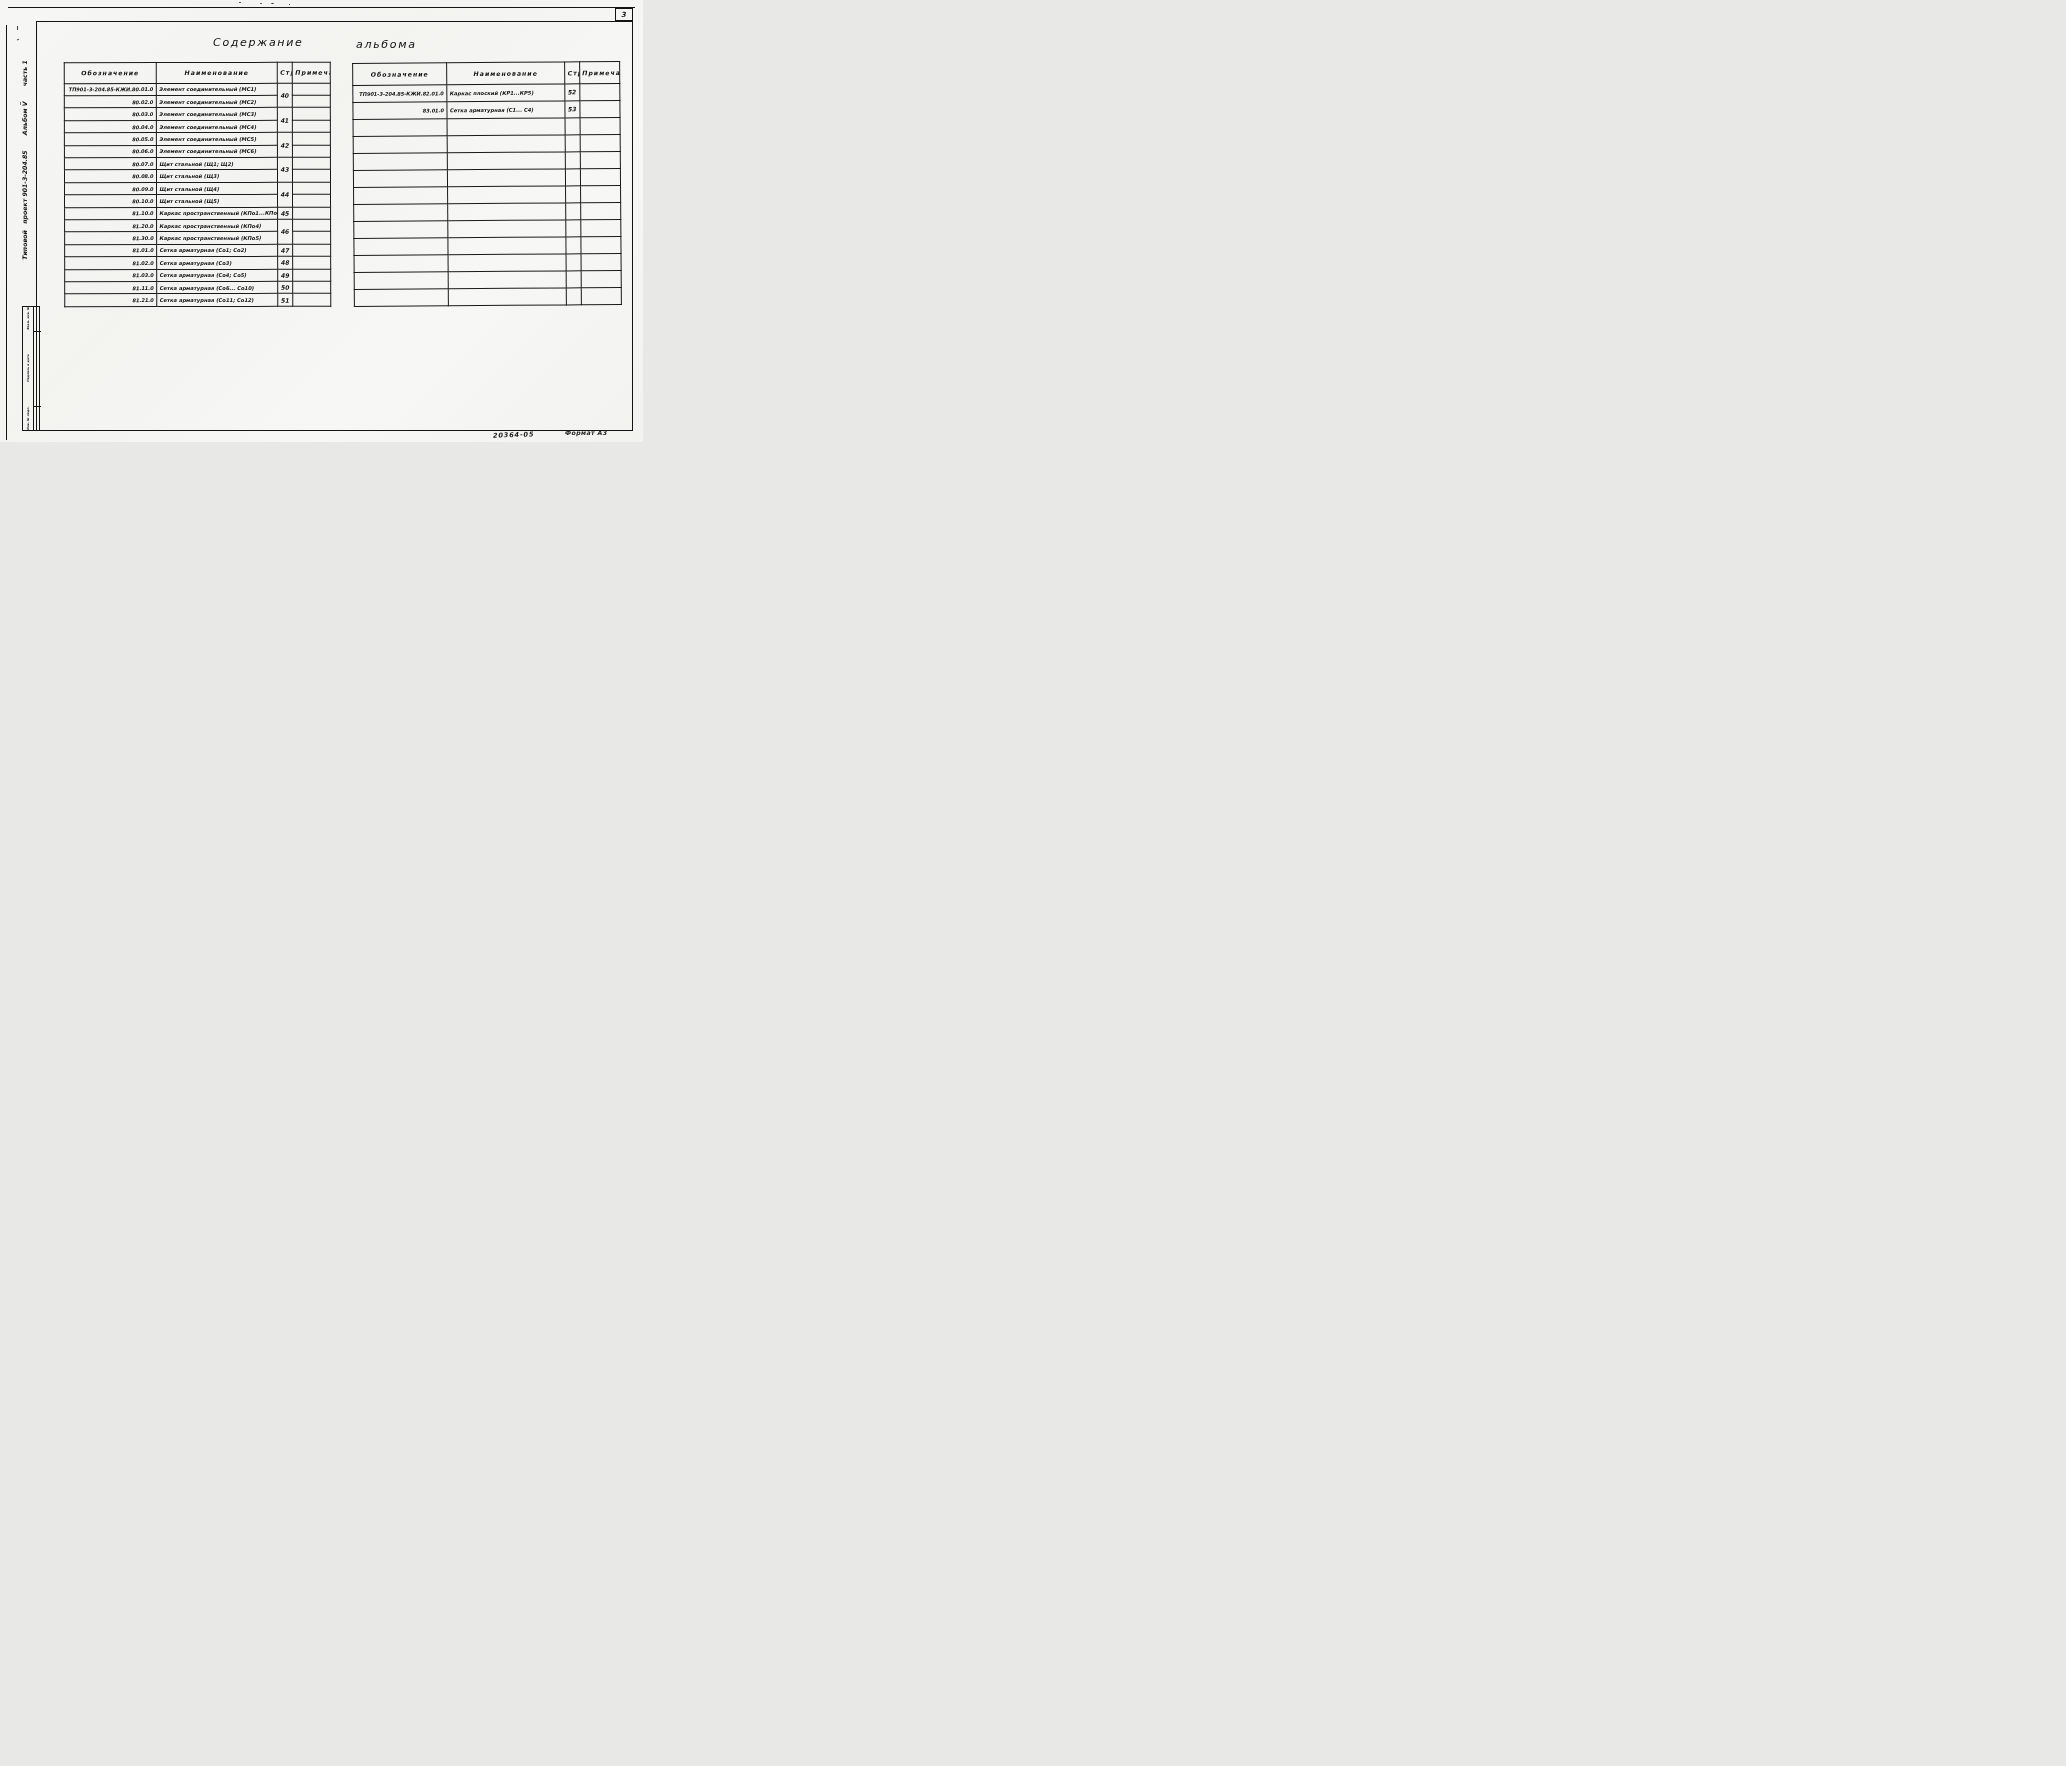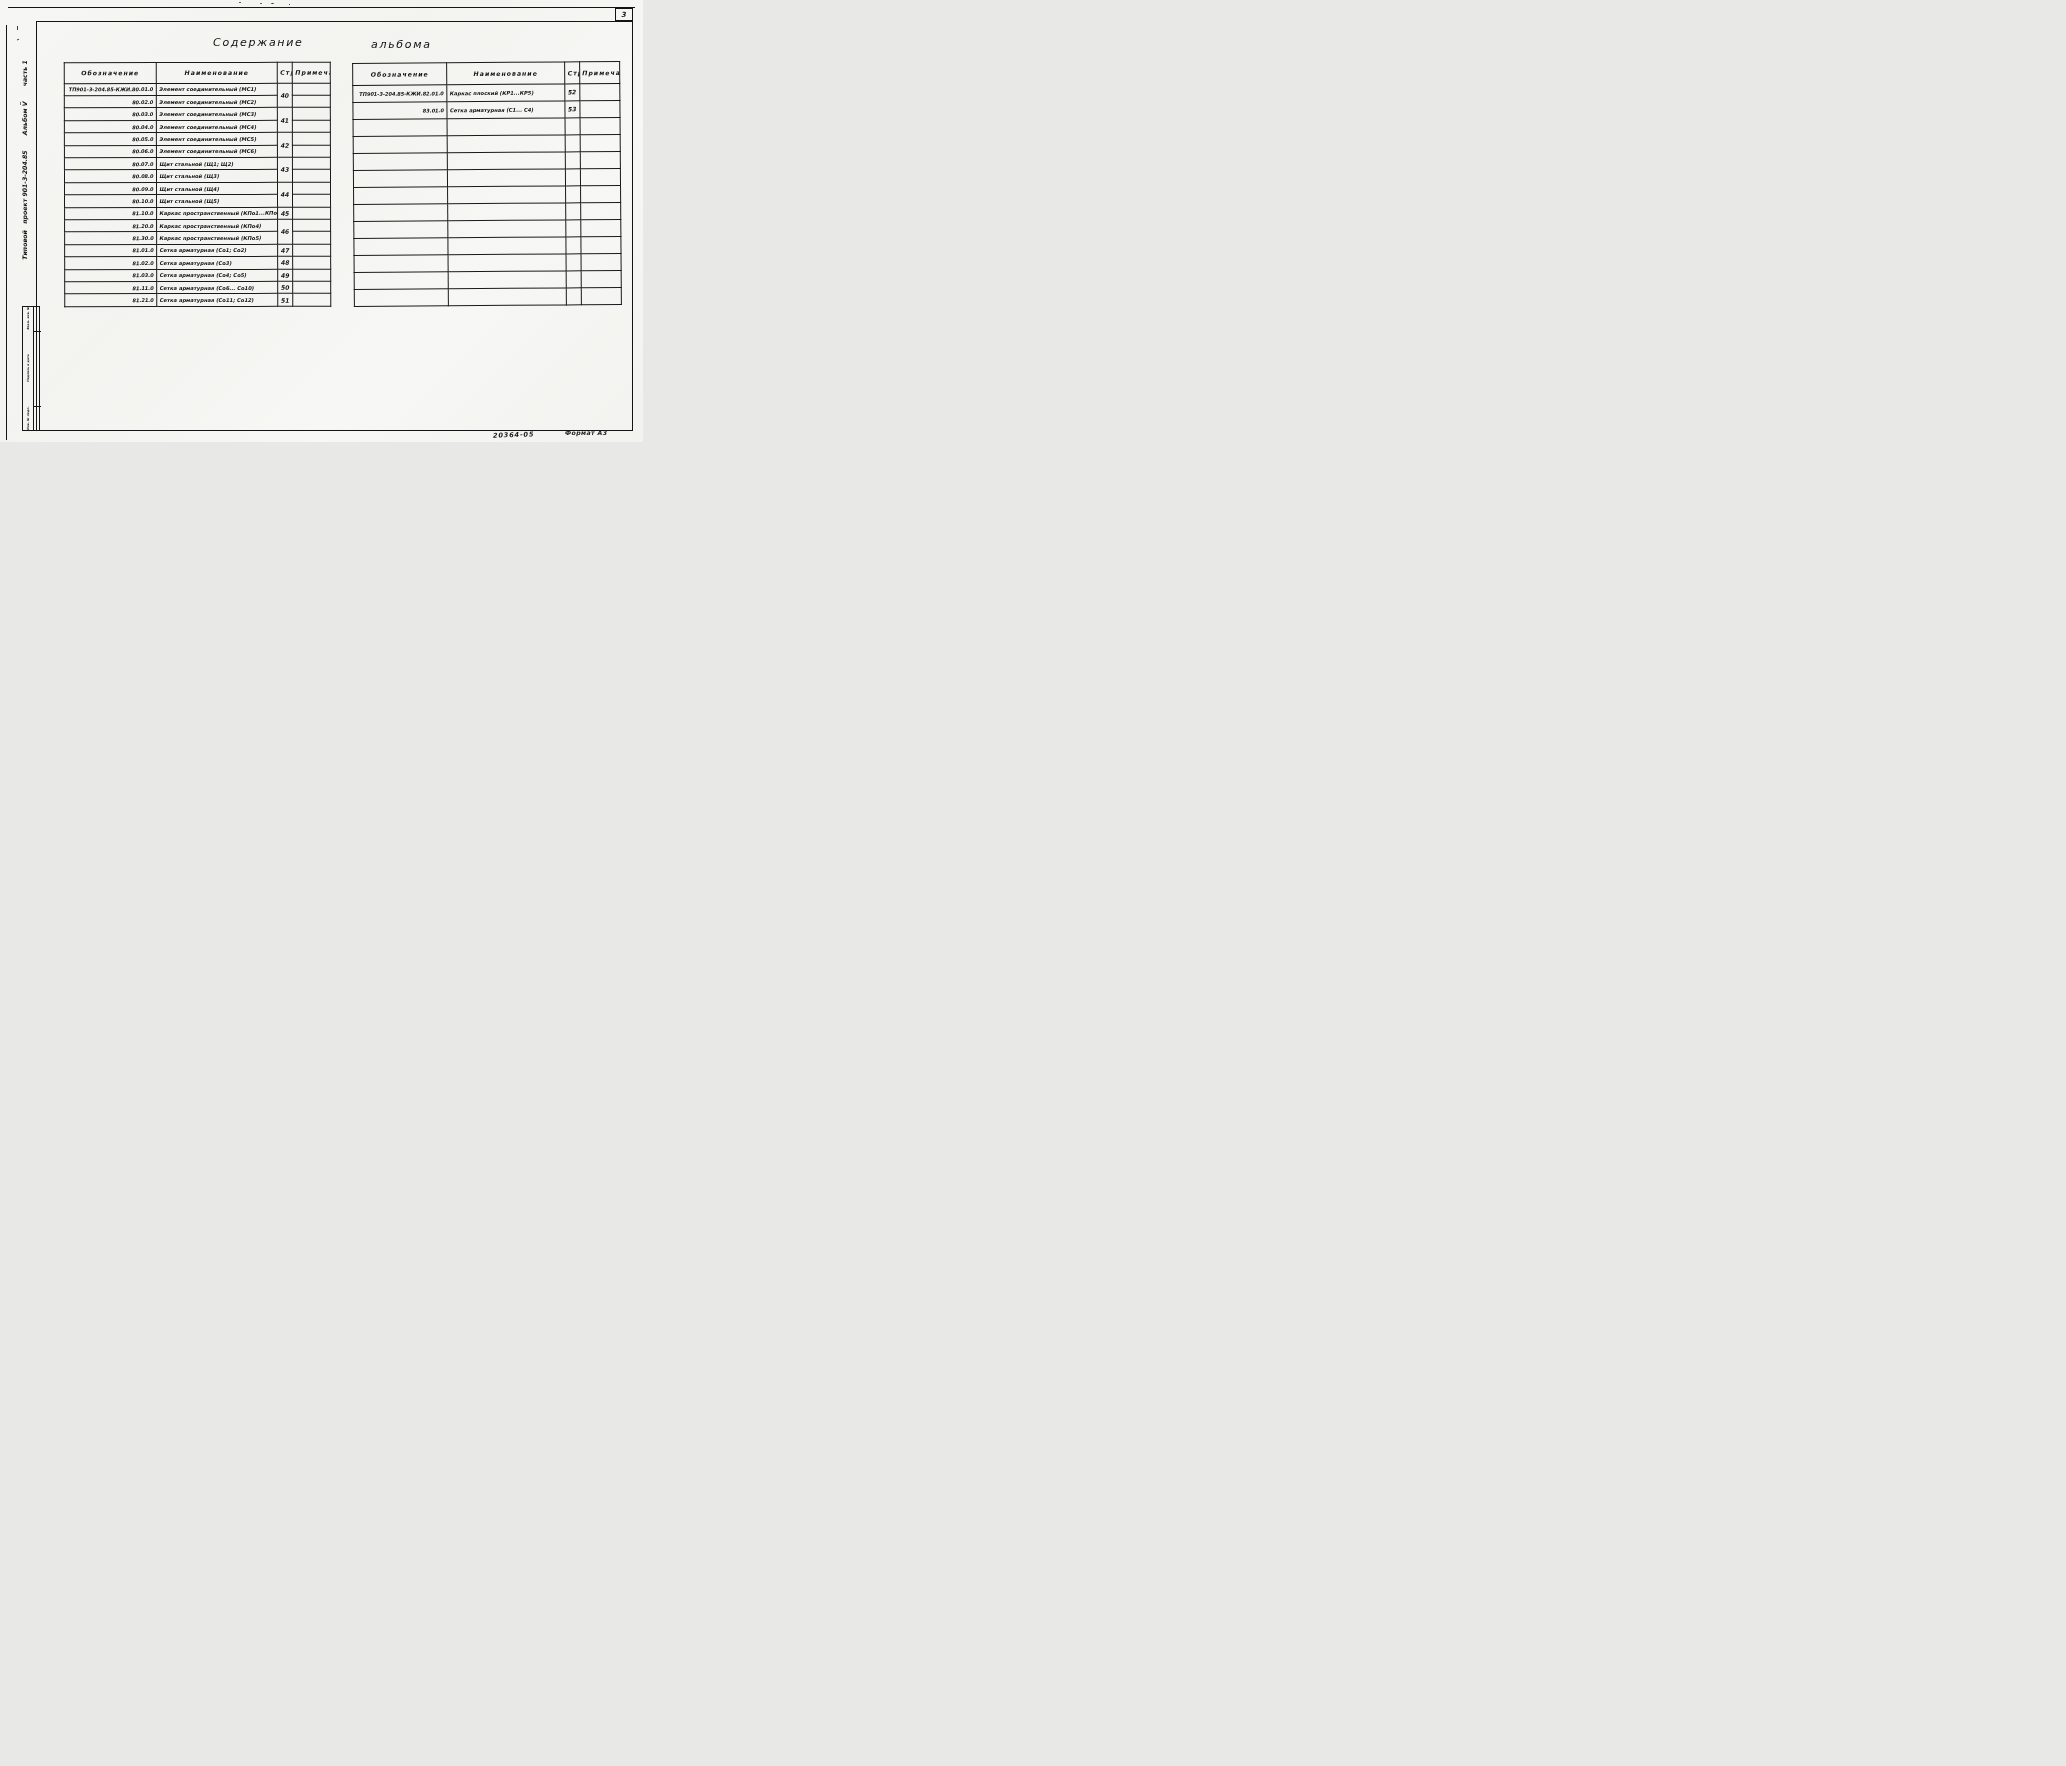--- a/index.html
+++ b/index.html
@@ -15,21 +15,21 @@
   
   #main-frame{position:absolute; left:36px; top:20.7px; width:597px; height:410px;
     border:1.2px solid #141414; box-sizing:border-box;}
   
   #page-number-box{position:absolute; left:615px; top:7.9px; width:18px; height:13.6px;
     border:1px solid #141414; box-sizing:border-box; display:flex; align-items:center; justify-content:center;
     font-style:italic; font-weight:700; font-size:7px;}
   
   .title-word{position:absolute; font-style:italic; font-size:11px; letter-spacing:1.7px; color:#101010;text-align:right;}
   #title-word-1{left:213px; top:36px;}
-  #title-word-2{left:371px; top:38px;}
+  #title-word-2{left:356px; top:38px;}
   
   table.contents{position:absolute; border-collapse:collapse; table-layout:fixed;
     border:1.2px solid #141414; background:transparent;}
   #left-table{left:64px; top:62px; width:267px; transform:rotate(-0.12deg);}
   #right-table{left:353px; top:62px; width:267px; transform:rotate(-0.42deg); transform-origin:50% 50%;}
   table.contents td, table.contents th{border:0.8px solid #1a1a1a; padding:0 2.5px; overflow:hidden;
     font-style:italic; white-space:nowrap; box-sizing:border-box;}
   table.contents th{font-weight:700; font-size:6.2px; letter-spacing:1px; text-align:center;
     border-bottom:1.2px solid #141414;}
   #left-table tr{height:12.4px;}

